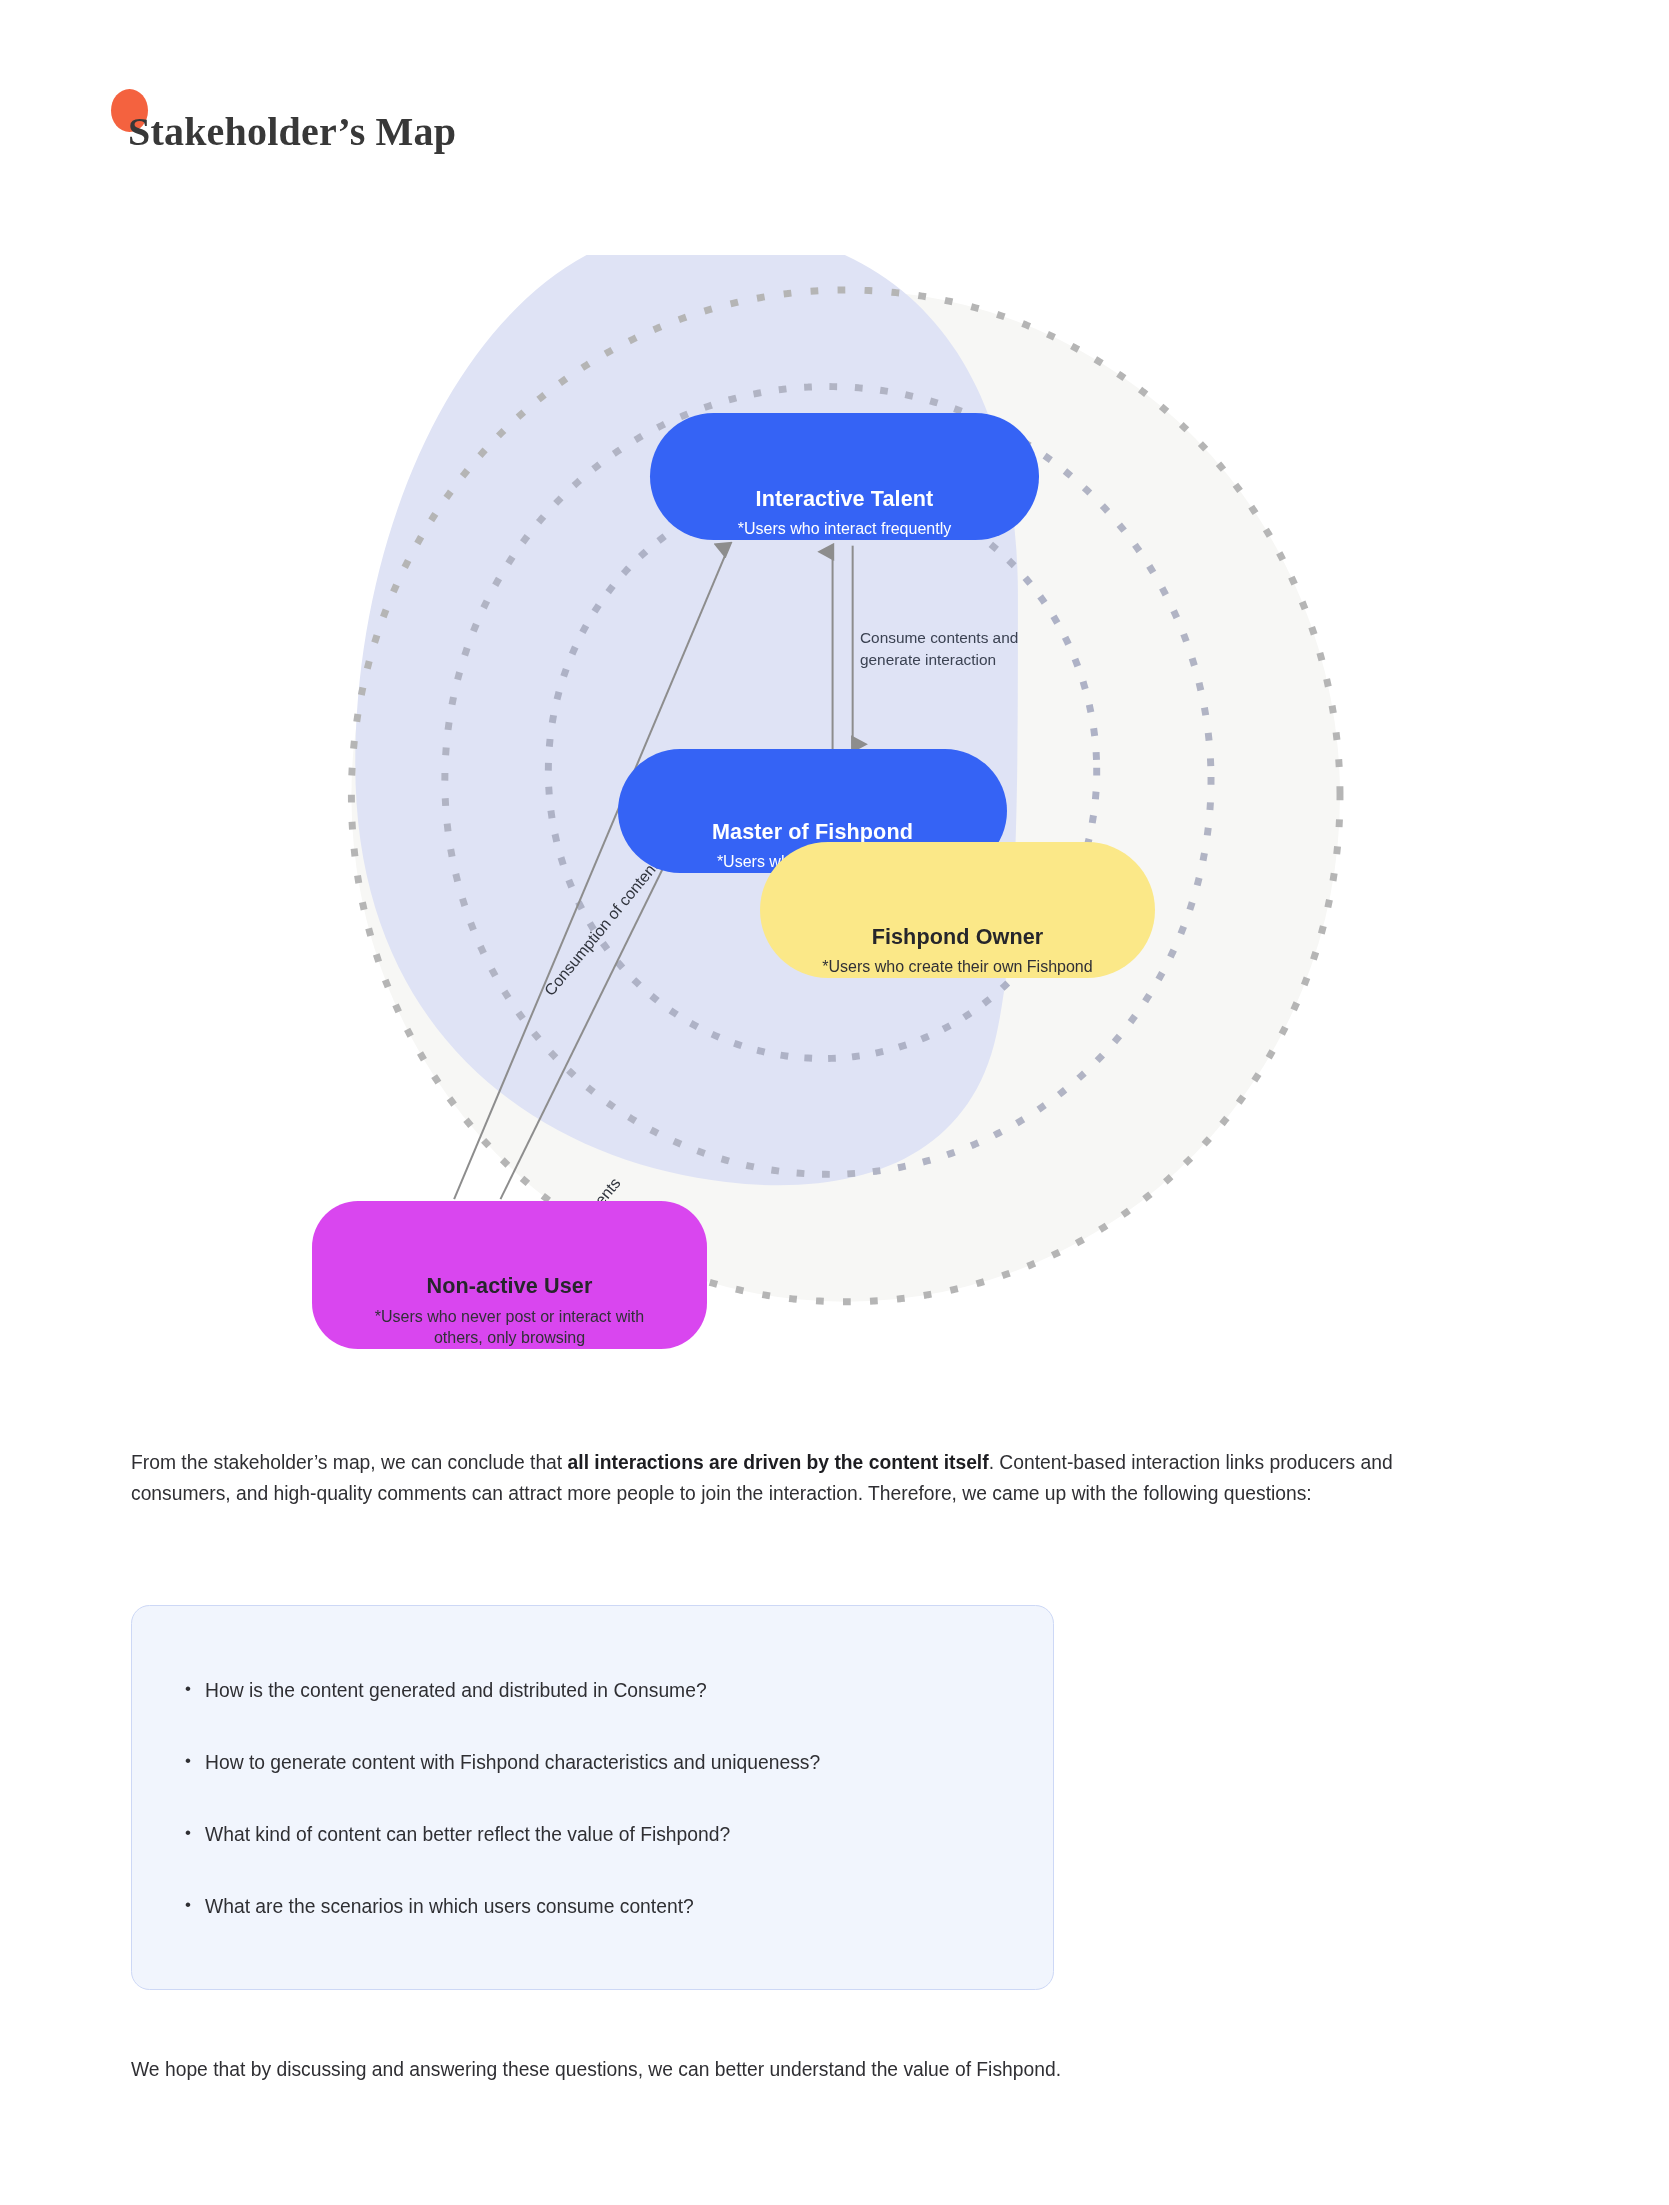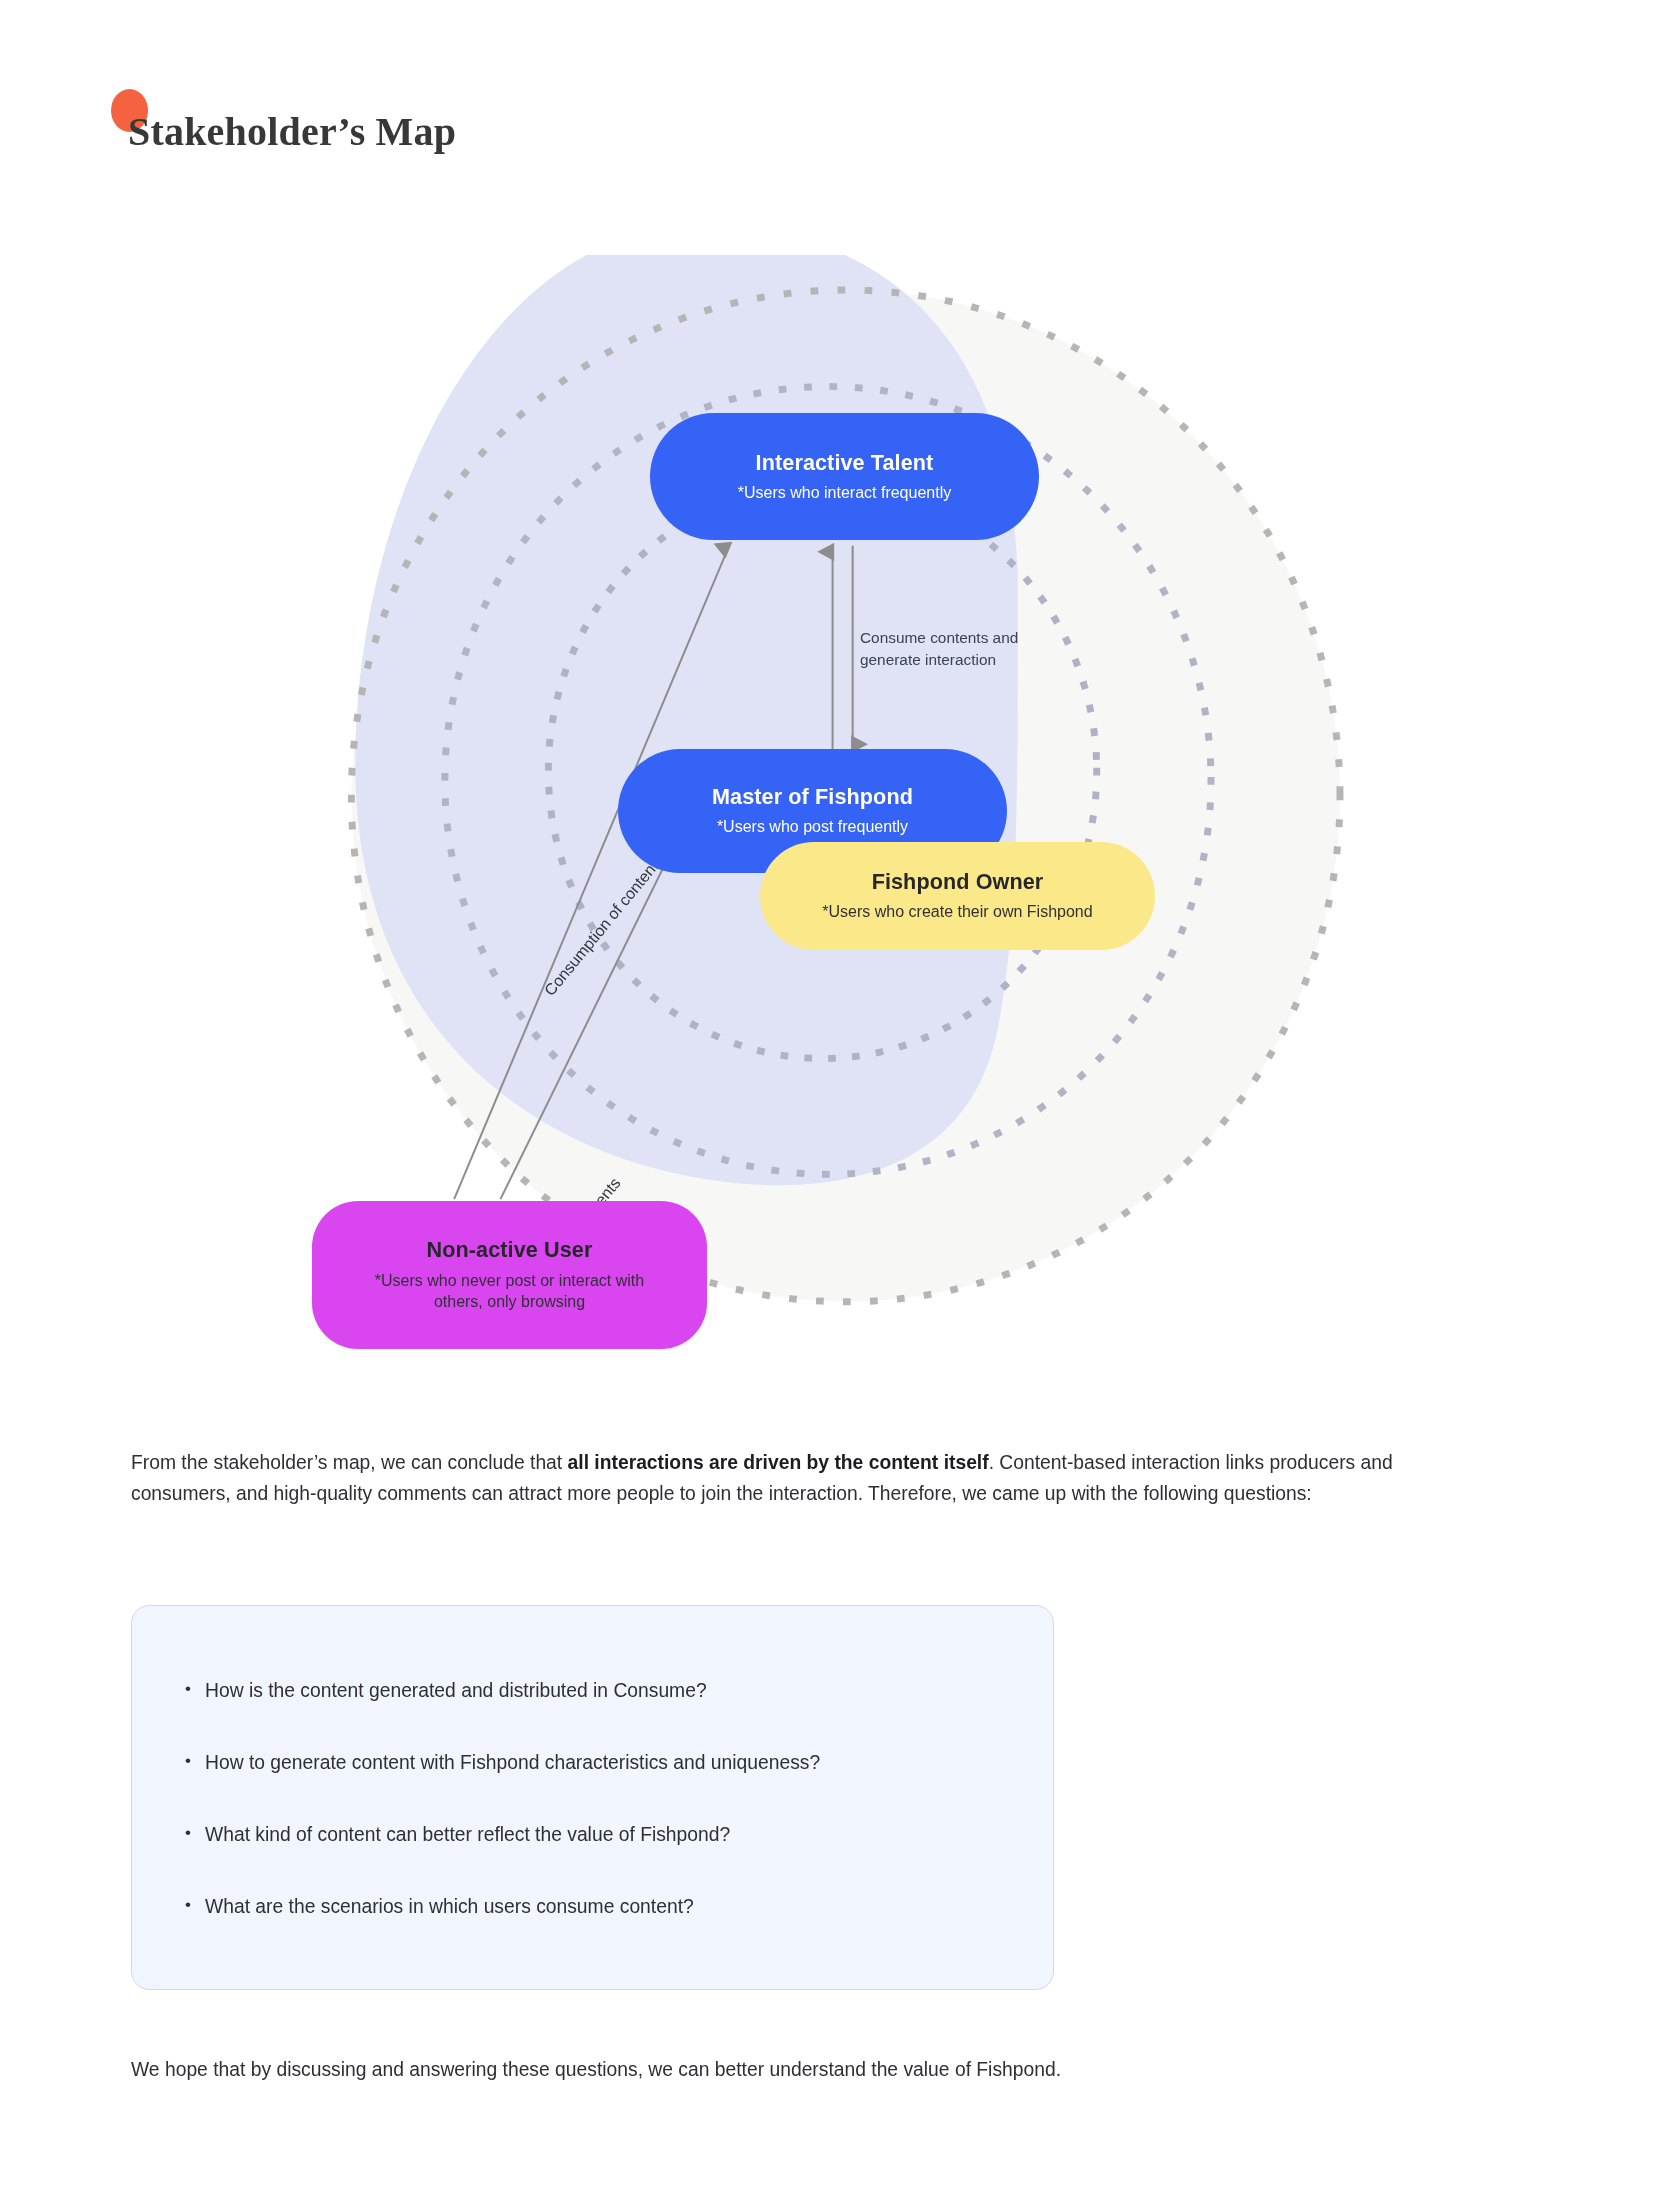--- a/index.html
+++ b/index.html
@@ -51,21 +51,21 @@
     height: 1105px;
   }
   .diagram svg { position: absolute; left: 0; top: 0; }
 
   .node {
     position: absolute;
     border-radius: 772px;
     display: flex;
     flex-direction: column;
     align-items: center;
-    justify-content: center;
+    justify-content: flex-end;
     text-align: center;
     padding: 0 20px;
   }
   .node .n-title {
     font-size: 21.6px;
     font-weight: 700;
     line-height: 1.25;
     letter-spacing: 0.1px;
   }
   .node .n-sub {
@@ -81,21 +81,21 @@
   }
   #node-interactive-talent .n-title, #node-interactive-talent .n-sub { color: #ffffff; }
 
   #node-master-fishpond {
     left: 618px; top: 494px; width: 389px; height: 124px;
     background: #3563f5;
   }
   #node-master-fishpond .n-title, #node-master-fishpond .n-sub { color: #ffffff; }
 
   #node-fishpond-owner {
-    left: 760px; top: 587px; width: 395px; height: 108px;
+    left: 760px; top: 587px; width: 395px; height: 136px;
     background: #fbe888;
   }
   #node-fishpond-owner .n-title { color: #26262b; }
   #node-fishpond-owner .n-sub { color: #303036; }
 
   #node-nonactive-user {
     left: 312px; top: 946px; width: 395px; height: 148px;
     background: #d946ef; border-radius: 46px;
     padding: 0 31px;
   }

